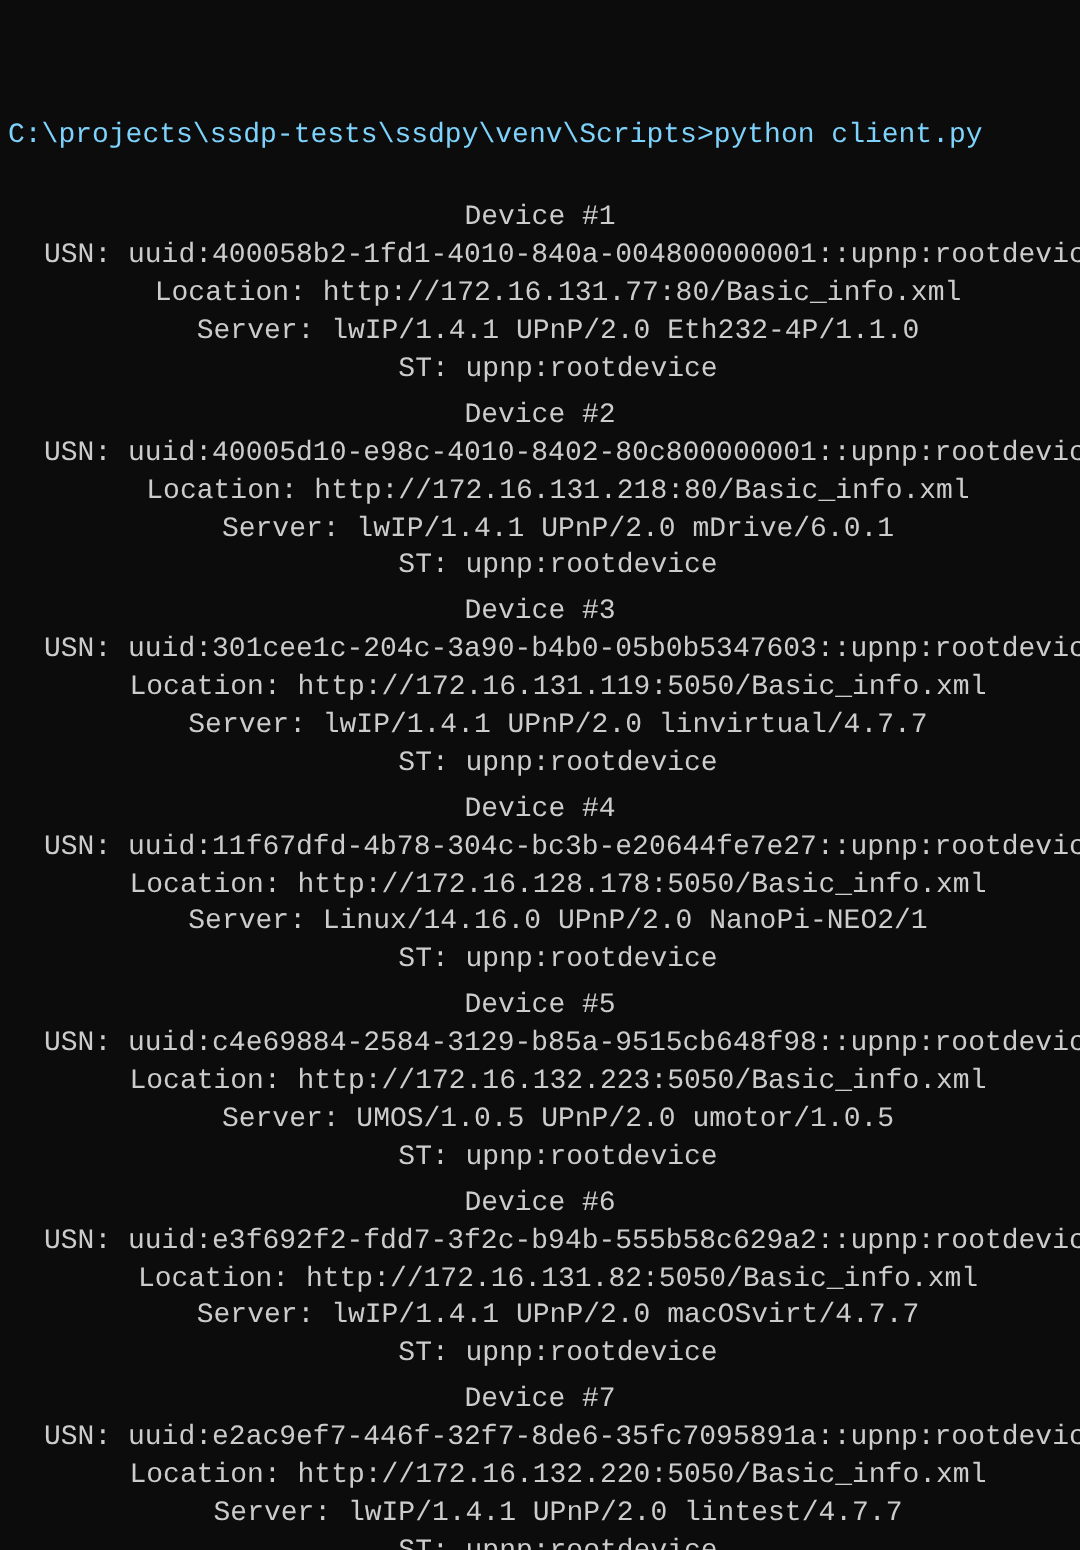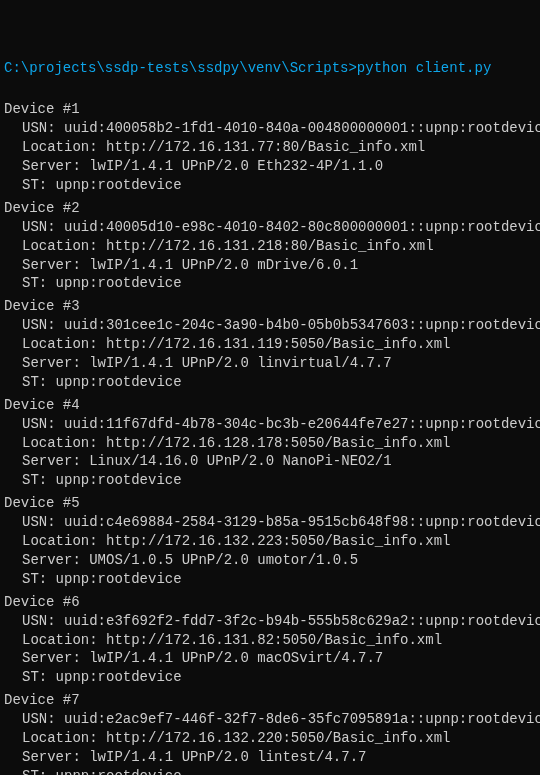--- a/index.html
+++ b/index.html
@@ -8,22 +8,22 @@
       color: #cccccc;
       font-family: Consolas, 'Courier New', monospace;
       font-size: 14px;
       line-height: 1.35;
       padding: 2px 4px;
       width: 540px;
       height: 775px;
       overflow: hidden;
       white-space: pre;
     }
-    .prompt-line { color: #0ea5e9; }
-    .device-block { margin-top: 4px; }
+    .prompt-line { color: #7dd3fc; }
+    .device-block { margin-top: 4px; text-align: center; }
     .field { padding-left: 18px; }
     .header { padding-left: 0; }
   </style>
 </head>
 <body>
 
 
 <div class="prompt-line">C:\projects\ssdp-tests\ssdpy\venv\Scripts&gt;python client.py</div>
 <div id="output"><div class="device-block"><div class="header">Device #1</div><div class="field">USN: uuid:400058b2-1fd1-4010-840a-004800000001::upnp:rootdevice</div><div class="field">Location: http://172.16.131.77:80/Basic_info.xml</div><div class="field">Server: lwIP/1.4.1 UPnP/2.0 Eth232-4P/1.1.0</div><div class="field">ST: upnp:rootdevice</div></div><div class="device-block"><div class="header">Device #2</div><div class="field">USN: uuid:40005d10-e98c-4010-8402-80c800000001::upnp:rootdevice</div><div class="field">Location: http://172.16.131.218:80/Basic_info.xml</div><div class="field">Server: lwIP/1.4.1 UPnP/2.0 mDrive/6.0.1</div><div class="field">ST: upnp:rootdevice</div></div><div class="device-block"><div class="header">Device #3</div><div class="field">USN: uuid:301cee1c-204c-3a90-b4b0-05b0b5347603::upnp:rootdevice</div><div class="field">Location: http://172.16.131.119:5050/Basic_info.xml</div><div class="field">Server: lwIP/1.4.1 UPnP/2.0 linvirtual/4.7.7</div><div class="field">ST: upnp:rootdevice</div></div><div class="device-block"><div class="header">Device #4</div><div class="field">USN: uuid:11f67dfd-4b78-304c-bc3b-e20644fe7e27::upnp:rootdevice</div><div class="field">Location: http://172.16.128.178:5050/Basic_info.xml</div><div class="field">Server: Linux/14.16.0 UPnP/2.0 NanoPi-NEO2/1</div><div class="field">ST: upnp:rootdevice</div></div><div class="device-block"><div class="header">Device #5</div><div class="field">USN: uuid:c4e69884-2584-3129-b85a-9515cb648f98::upnp:rootdevice</div><div class="field">Location: http://172.16.132.223:5050/Basic_info.xml</div><div class="field">Server: UMOS/1.0.5 UPnP/2.0 umotor/1.0.5</div><div class="field">ST: upnp:rootdevice</div></div><div class="device-block"><div class="header">Device #6</div><div class="field">USN: uuid:e3f692f2-fdd7-3f2c-b94b-555b58c629a2::upnp:rootdevice</div><div class="field">Location: http://172.16.131.82:5050/Basic_info.xml</div><div class="field">Server: lwIP/1.4.1 UPnP/2.0 macOSvirt/4.7.7</div><div class="field">ST: upnp:rootdevice</div></div><div class="device-block"><div class="header">Device #7</div><div class="field">USN: uuid:e2ac9ef7-446f-32f7-8de6-35fc7095891a::upnp:rootdevice</div><div class="field">Location: http://172.16.132.220:5050/Basic_info.xml</div><div class="field">Server: lwIP/1.4.1 UPnP/2.0 lintest/4.7.7</div><div class="field">ST: upnp:rootdevice</div></div></div>
 

